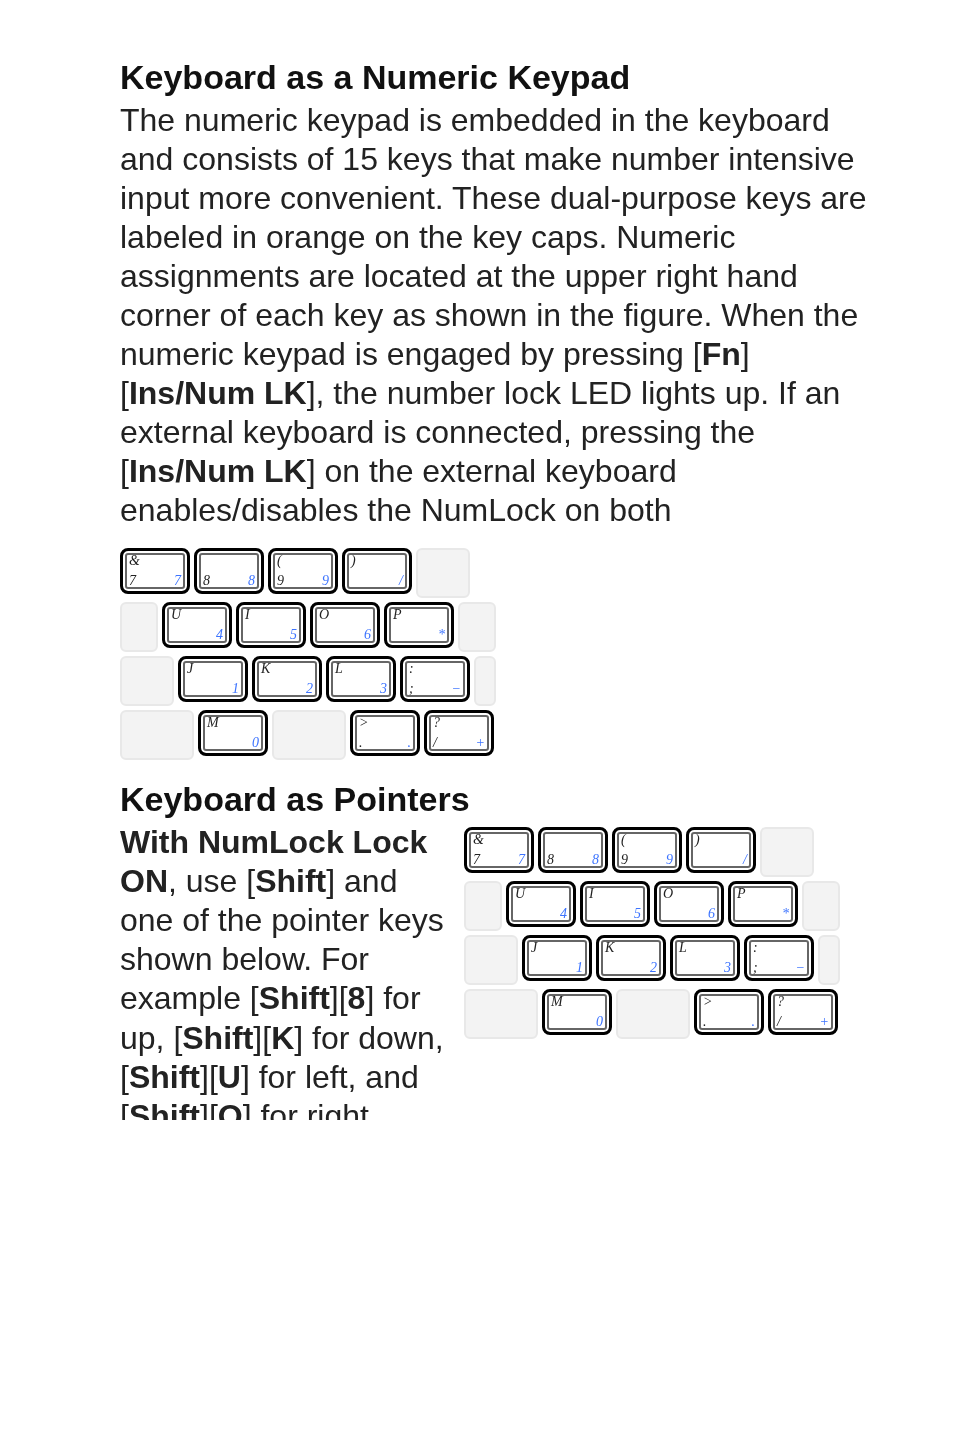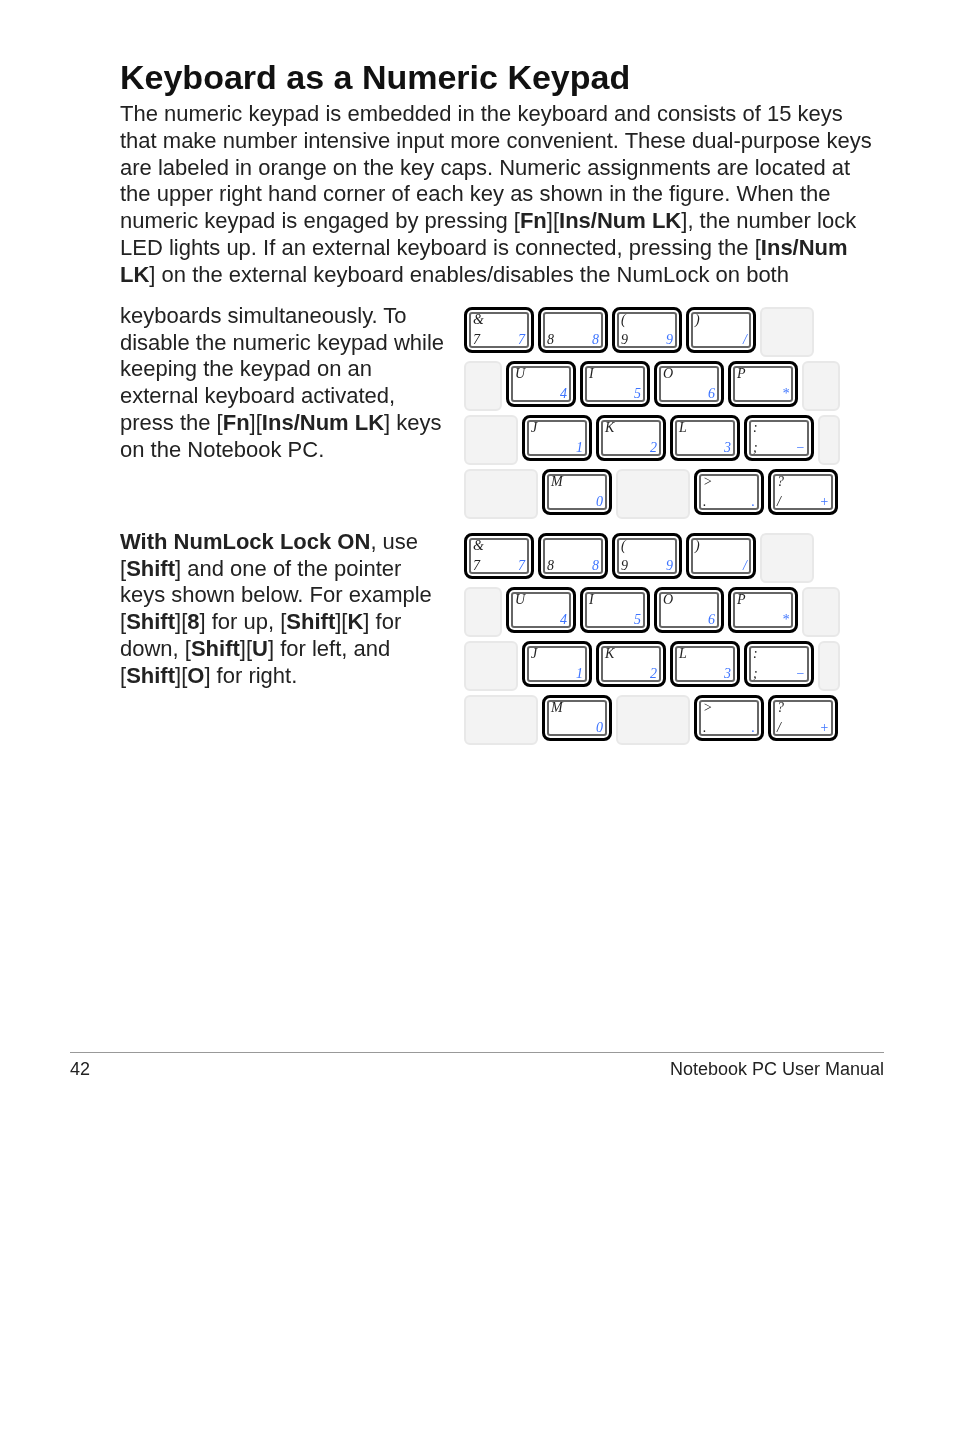--- a/index.html
+++ b/index.html
@@ -20,21 +20,21 @@
   }
   h2 {
     font-family: Arial, "Helvetica Neue", sans-serif;
     font-size: 34px;
     font-weight: 700;
     margin: 0 0 4px 0;
     color: #111;
   }
   p {
     margin: 0 0 14px 0;
-    font-size: 22px;
+    font-size: 32px;
     line-height: 1.22;
     color: #222;
   }
   .row {
     display: flex;
     align-items: flex-start;
     gap: 18px;
     margin-bottom: 10px;
   }
   .row .text {
@@ -90,23 +90,20 @@
 </style>
 </head>
 <body>
 
 <div class="page">
 
   <h2>Keyboard as a Numeric Keypad</h2>
   <p>The numeric keypad is embedded in the keyboard and consists of 15 keys that make number intensive input more convenient. These dual-purpose keys are labeled in orange on the key caps. Numeric assignments are located at the upper right hand corner of each key as shown in the figure. When the numeric keypad is engaged by pressing [<b class="keycap">Fn</b>][<b class="keycap">Ins/Num LK</b>], the number lock LED lights up. If an external keyboard is connected, pressing the [<b class="keycap">Ins/Num LK</b>] on the external keyboard enables/disables the NumLock on both</p>
 
   <div class="row">
-    <div class="text">
-      <p>keyboards simultaneously. To disable the numeric keypad while keeping the keypad on an external keyboard activated, press the [<b class="keycap">Fn</b>][<b class="keycap">Ins/Num LK</b>] keys on the Notebook PC.</p>
-    </div>
     <div class="keypad">
         <div class="krow">
           <div class="key" style="width: 70px;">
             <span class="tl">&amp;</span>
             <span class="bl">7</span>
             <span class="br">7</span>
           </div>
           <div class="key" style="width: 70px;">
             <span class="bl">8</span>
             <span class="br">8</span>
@@ -177,20 +174,21 @@
           </div>
           <div class="key" style="width: 70px;">
             <span class="tl">?</span>
             <span class="bl">/</span>
             <span class="br">+</span>
           </div>
         </div>
       </div>
   </div>
 
+  <h2 style="margin-top:10px;">Keyboard as Pointers</h2>
 
   <div class="row">
     <div class="text">
       <p><b>With NumLock Lock ON</b>, use [<b class="keycap">Shift</b>] and one of the pointer keys shown below. For example [<b class="keycap">Shift</b>][<b class="keycap">8</b>] for up, [<b class="keycap">Shift</b>][<b class="keycap">K</b>] for down, [<b class="keycap">Shift</b>][<b class="keycap">U</b>] for left, and [<b class="keycap">Shift</b>][<b class="keycap">O</b>] for right.</p>
     </div>
     <div class="keypad">
         <div class="krow">
           <div class="key" style="width: 70px;">
             <span class="tl">&amp;</span>
             <span class="bl">7</span>
@@ -266,17 +264,13 @@
           </div>
           <div class="key" style="width: 70px;">
             <span class="tl">?</span>
             <span class="bl">/</span>
             <span class="br">+</span>
           </div>
         </div>
       </div>
   </div>
 
-  <div class="footer">
-    <span>42</span>
-    <span>Notebook PC User Manual</span>
-  </div>
 </div>
 
 </body></html>

